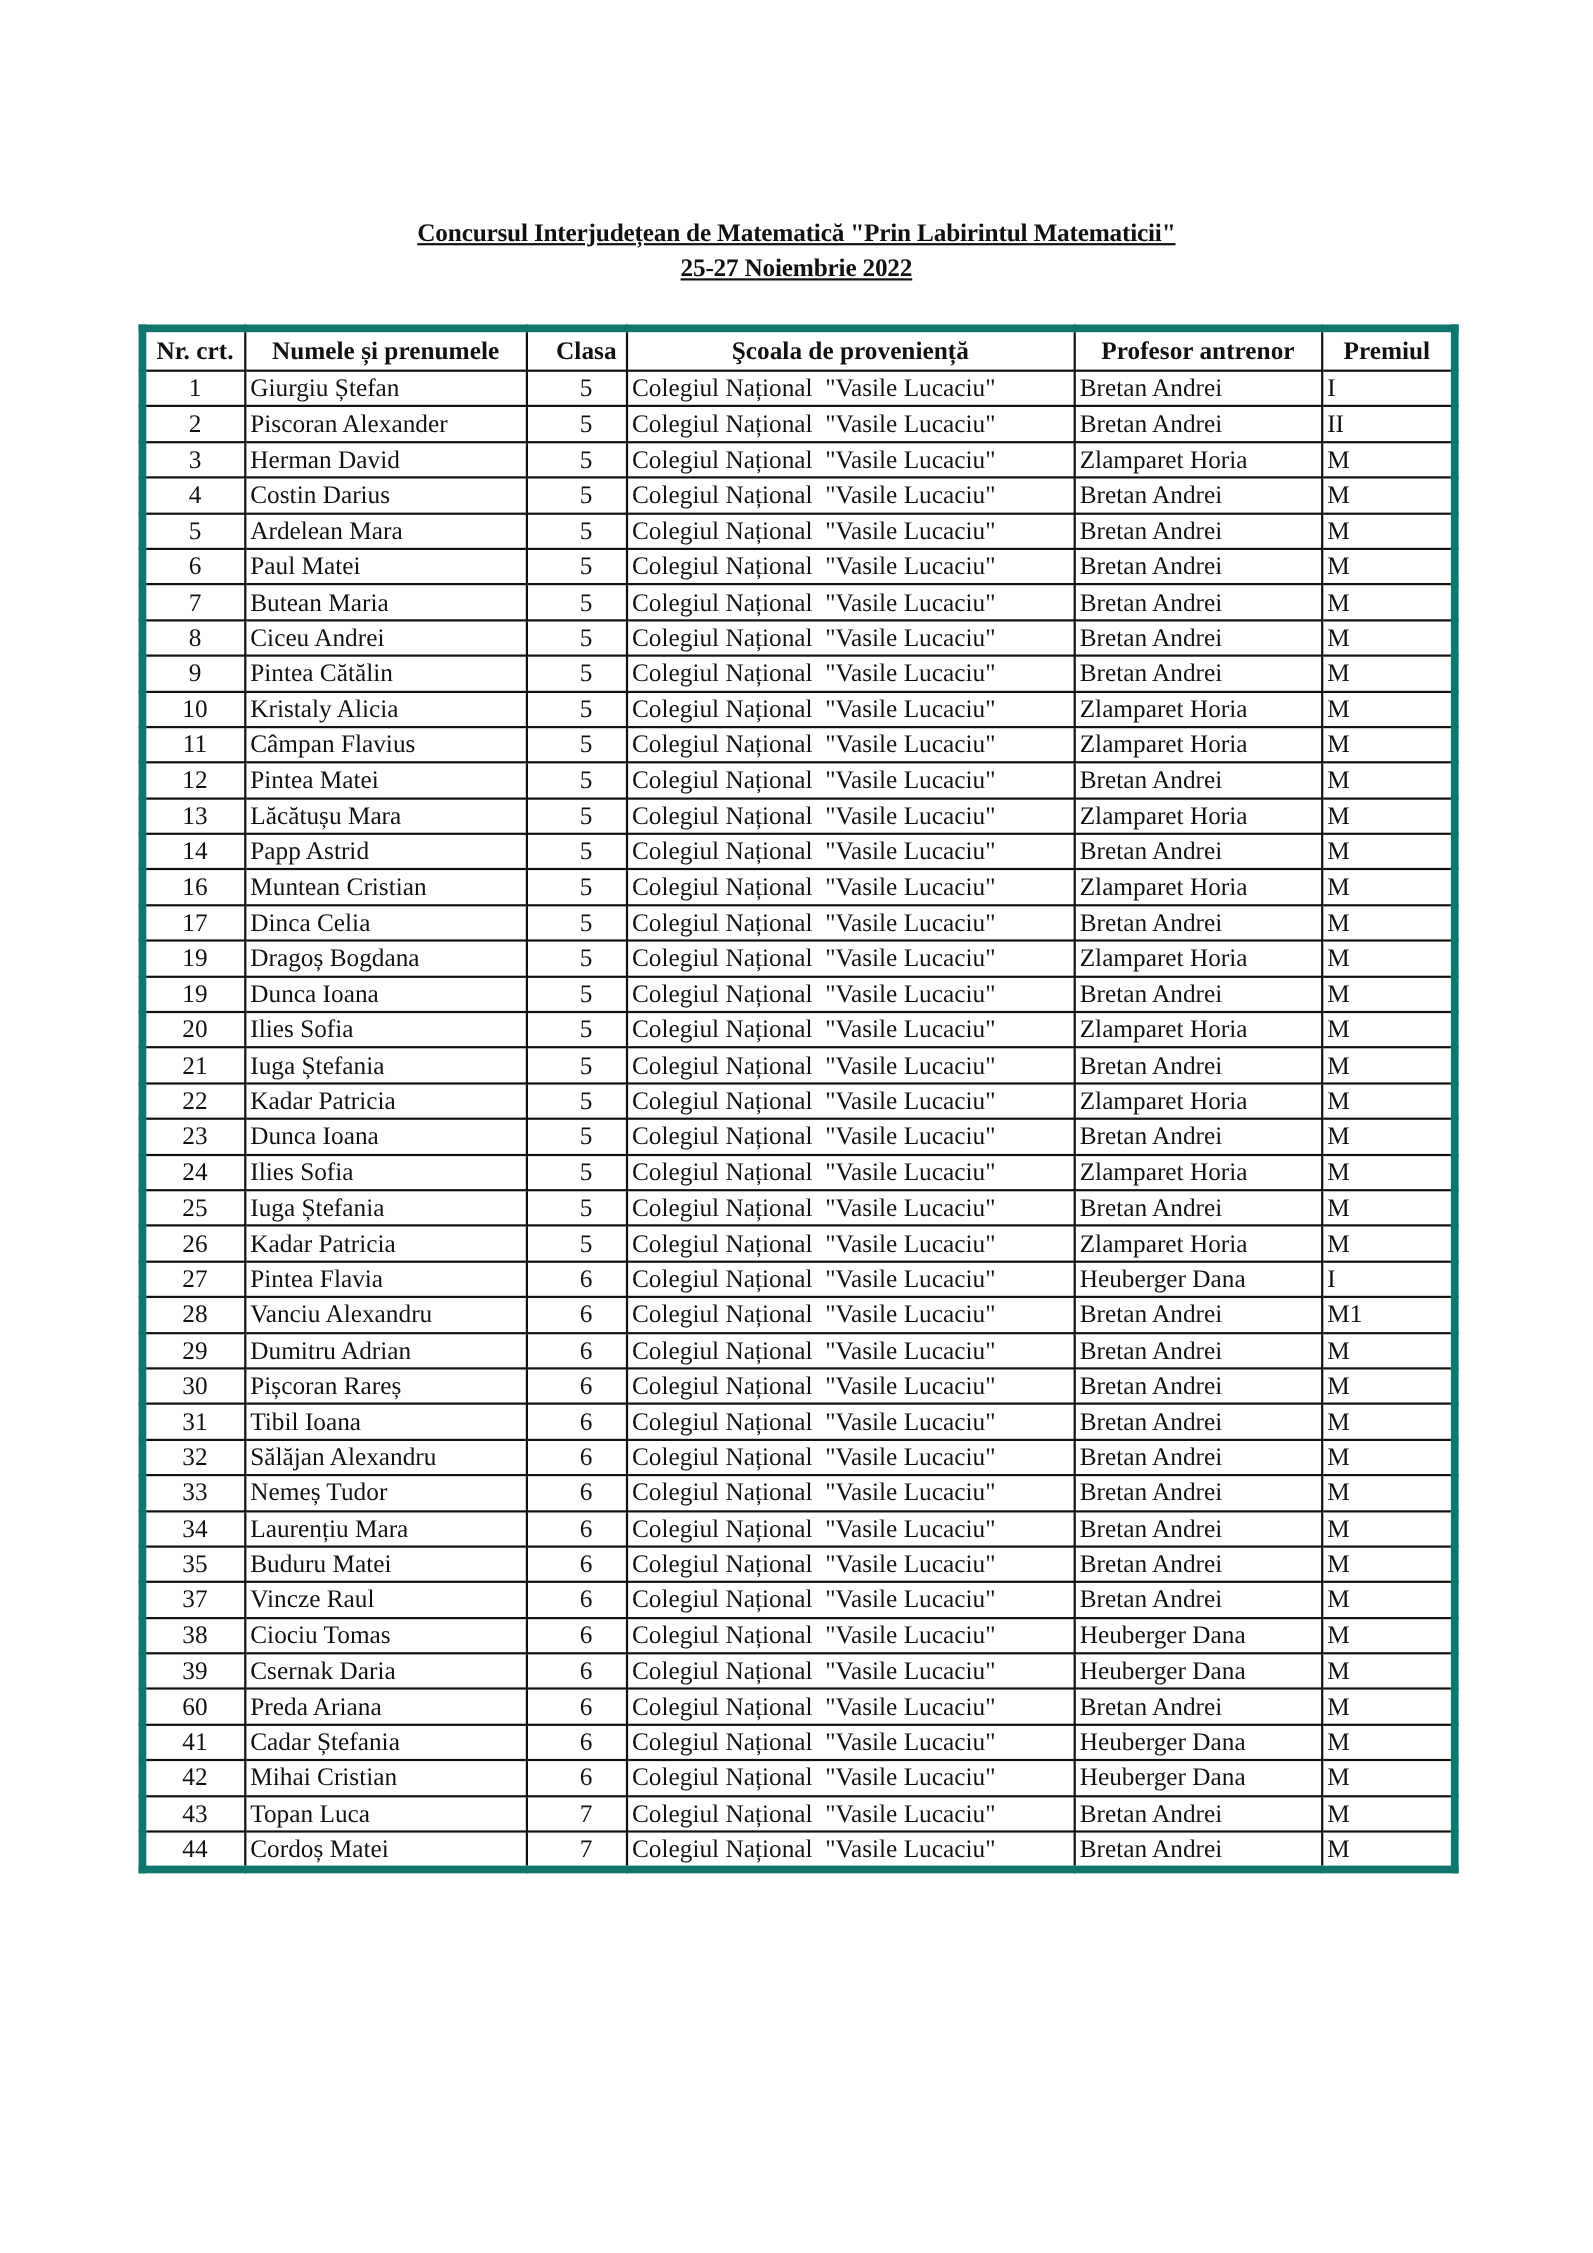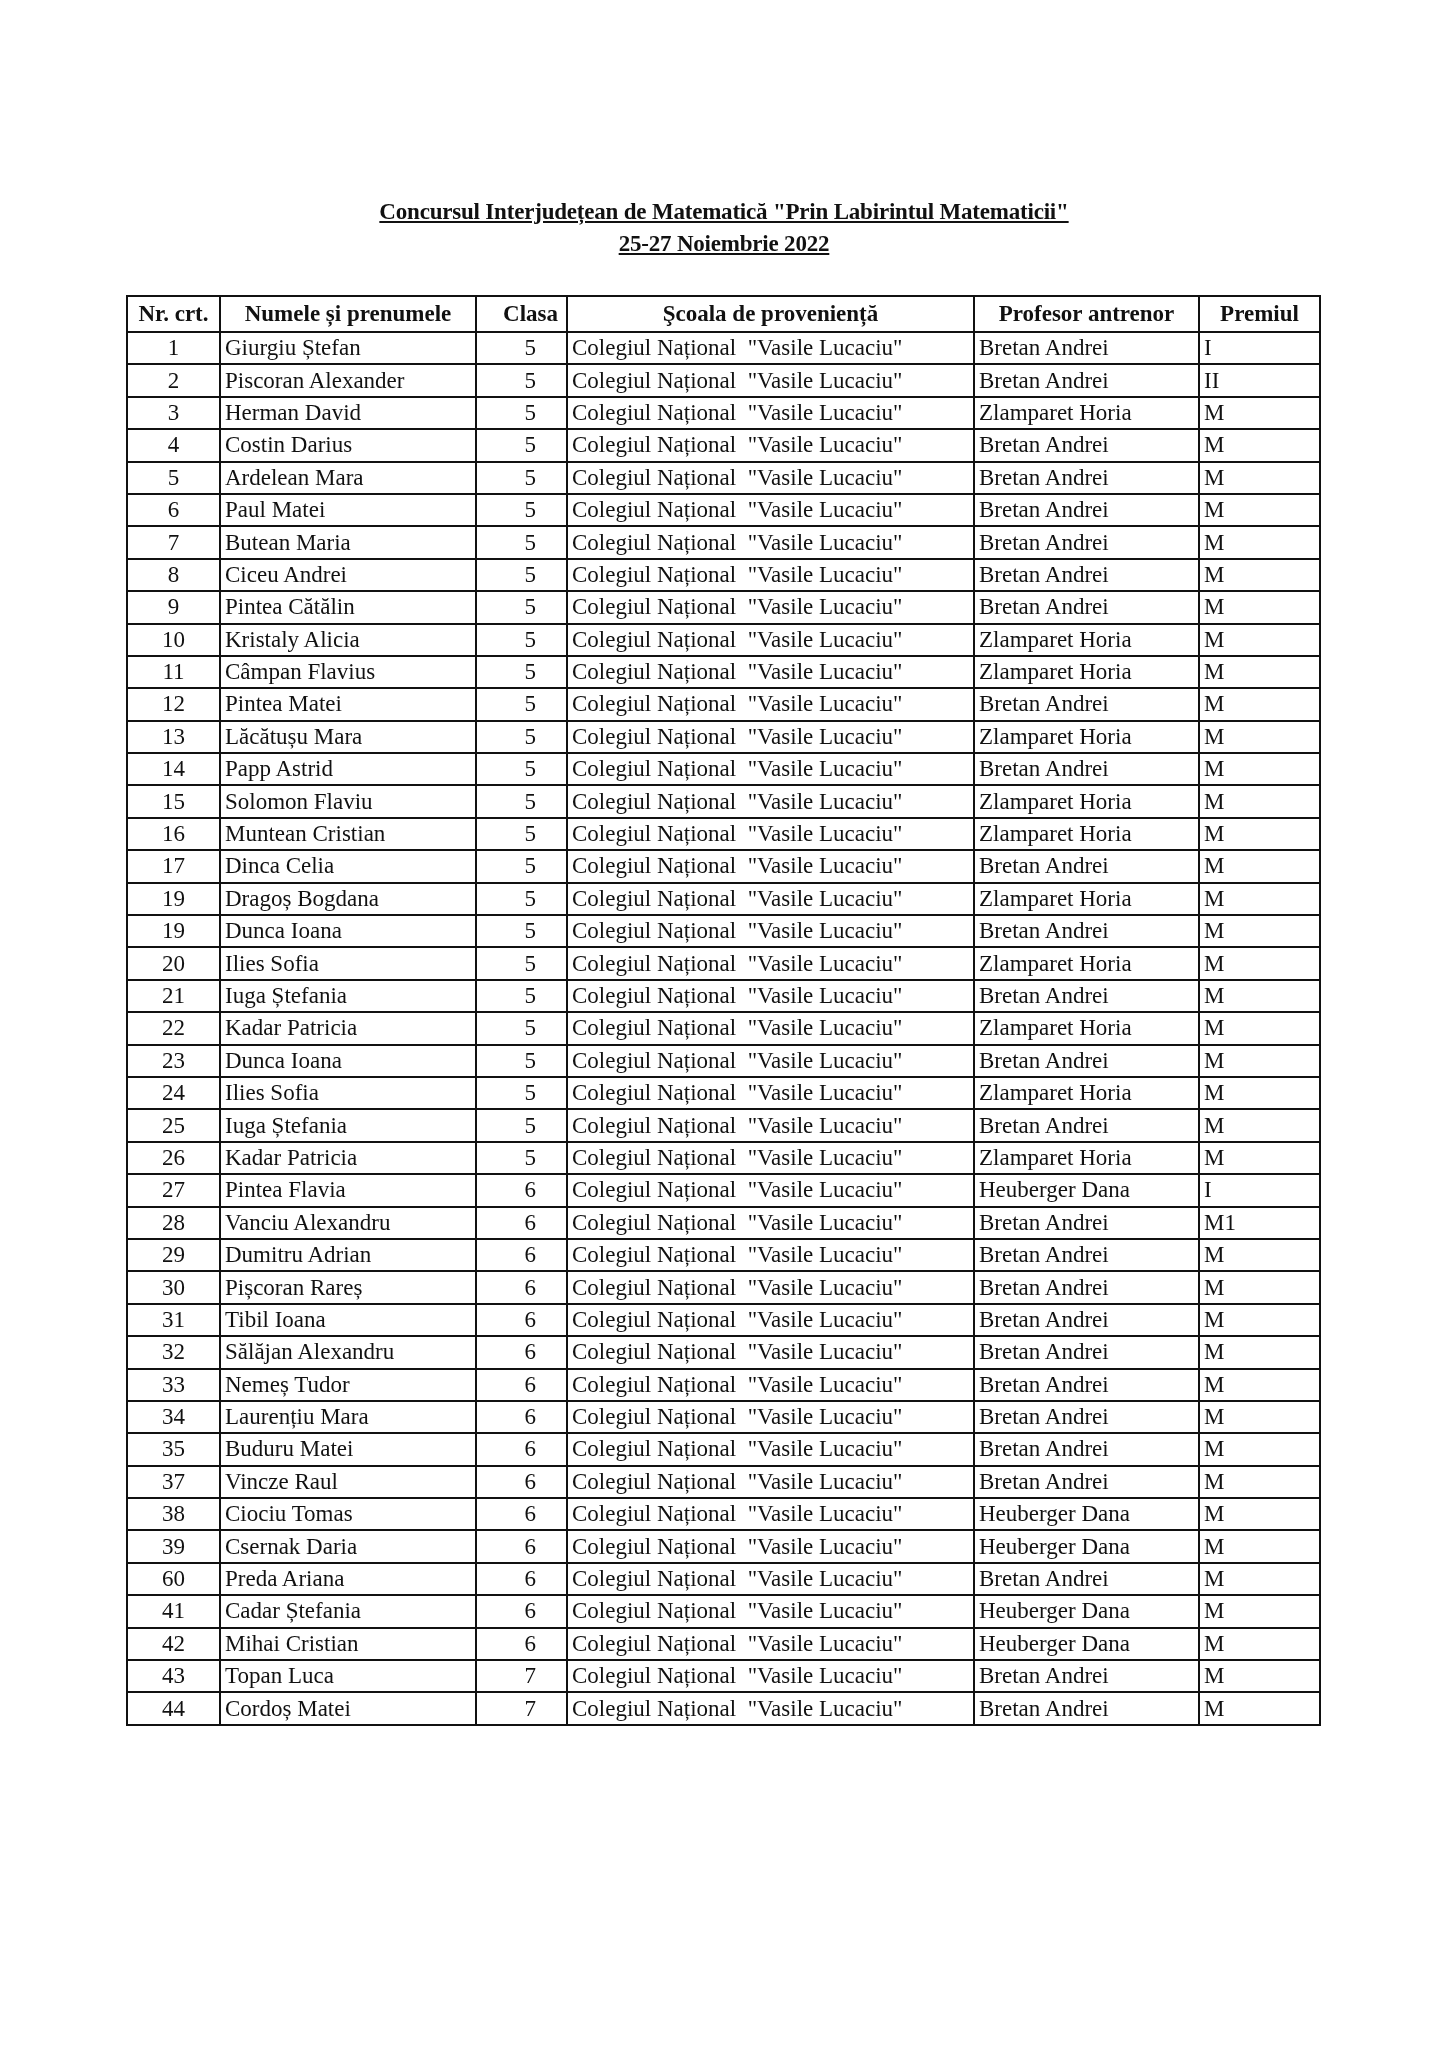--- a/index.html
+++ b/index.html
@@ -8,21 +8,21 @@
       font-family: "Liberation Serif", "DejaVu Serif", serif; color: #111111;
     }
     .title-block {
       position: absolute; left: 0; top: 196px; width: 1448px; text-align: center;
       font-weight: bold; font-size: 23px; line-height: 32px; text-decoration: underline;
     }
     .title-block div { letter-spacing: -0.2px; }
     table.results {
       position: absolute; left: 126px; top: 295px; width: 1193px;
       border-collapse: collapse; table-layout: fixed;
-      border: 1px solid #0f766e;
+      border: 7px solid #0f766e;
       font-size: 23px;
     }
     table.results col.c-nr { width: 93px; }
     table.results col.c-name { width: 256px; }
     table.results col.c-clasa { width: 91px; }
     table.results col.c-school { width: 407px; }
     table.results col.c-prof { width: 225px; }
     table.results col.c-prize { width: 121px; }
     table.results th, table.results td {
       border: 2.5px solid #111; padding: 0 4px; white-space: nowrap; overflow: hidden;
@@ -168,28 +168,20 @@
       </tr>
       <tr>
         <td class="nr">14</td>
         <td>Papp Astrid</td>
         <td class="clasa">5</td>
         <td class="school">Colegiul Național  "Vasile Lucaciu"</td>
         <td>Bretan Andrei</td>
         <td>M</td>
       </tr>
       <tr>
-        <td class="nr">15</td>
-        <td>Solomon Flaviu</td>
-        <td class="clasa">5</td>
-        <td class="school">Colegiul Național  "Vasile Lucaciu"</td>
-        <td>Zlamparet Horia</td>
-        <td>M</td>
-      </tr>
-      <tr>
         <td class="nr">16</td>
         <td>Muntean Cristian</td>
         <td class="clasa">5</td>
         <td class="school">Colegiul Național  "Vasile Lucaciu"</td>
         <td>Zlamparet Horia</td>
         <td>M</td>
       </tr>
       <tr>
         <td class="nr">17</td>
         <td>Dinca Celia</td>

